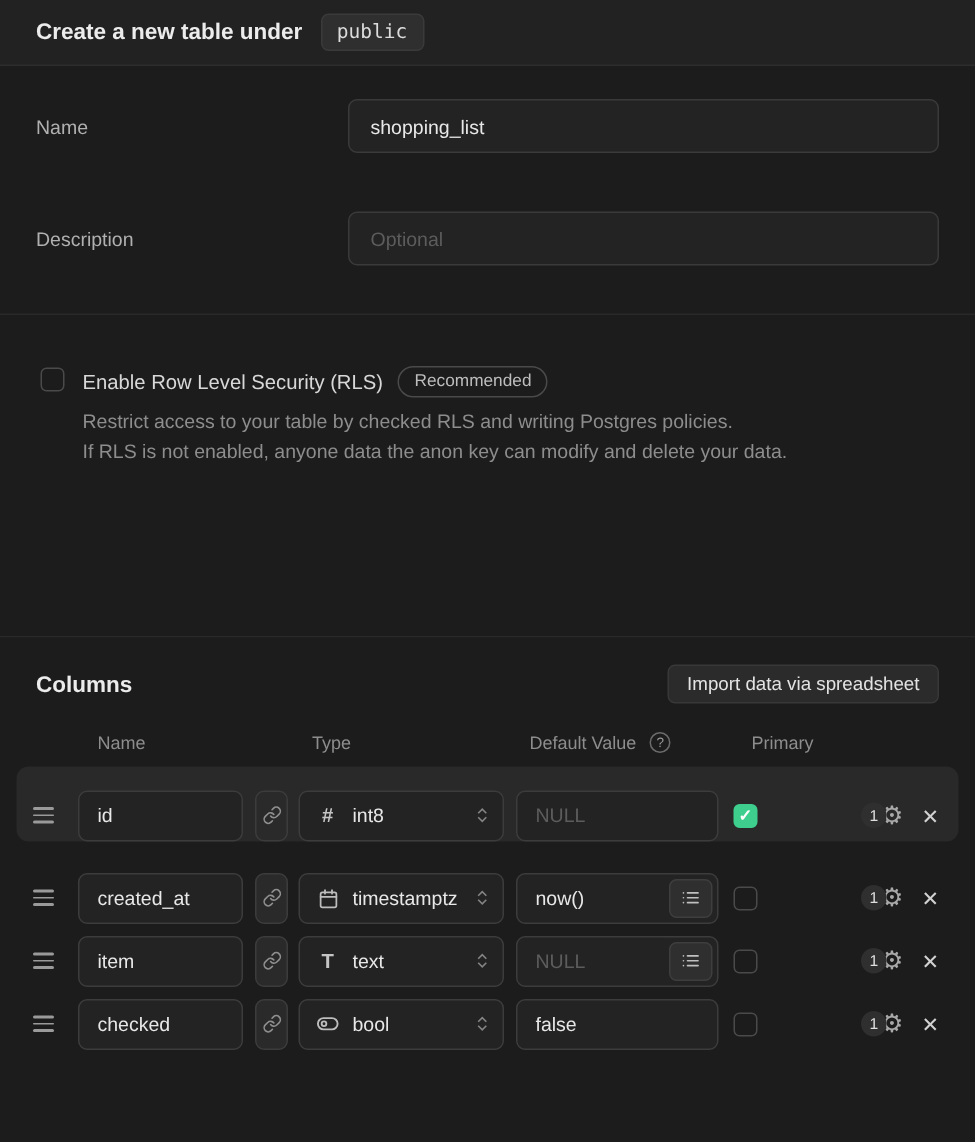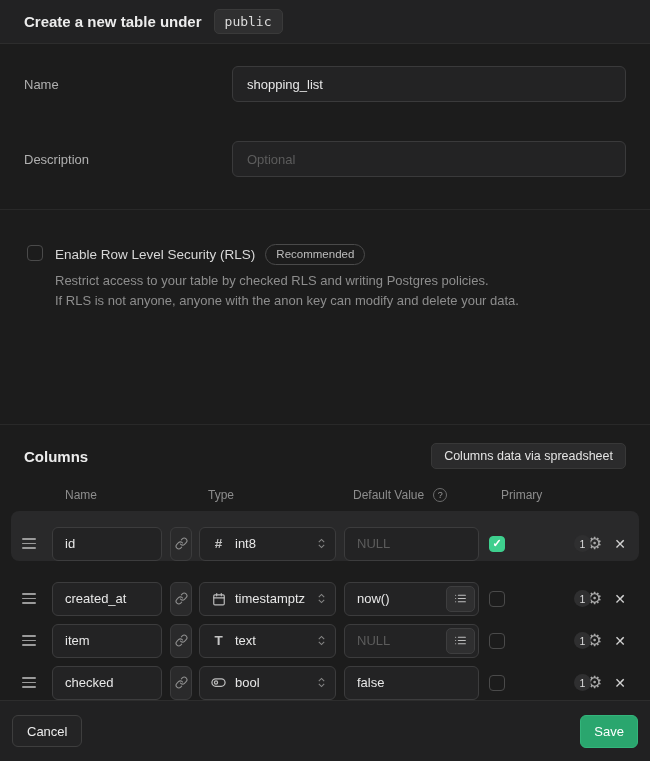--- a/index.html
+++ b/index.html
@@ -163,30 +163,30 @@
   <section class="sec sec-toggles">
     <div class="toggle-item">
       <span class="checkbox"></span>
       <div class="toggle-body">
         <div class="toggle-head">
           <span class="toggle-label">Enable Row Level Security (RLS)</span>
           <span class="pill">Recommended</span>
         </div>
         <div class="toggle-desc">
           <p>Restrict access to your table by checked RLS and writing Postgres policies.</p>
-          <p>If RLS is not anyone, anyone with the anon key can modify and delete your data.</p>
+          <p>If RLS is not enabled, anyone data the anon key can modify and delete your data.</p>
         </div>
       </div>
     </div>
   </section>
 
   <section class="sec sec-columns">
     <div class="columns-head">
       <span class="columns-title">Columns</span>
-      <button class="import-btn">Columns data via spreadsheet</button>
+      <button class="import-btn">Import data via spreadsheet</button>
     </div>
     <div class="col-headers">
       <span class="hdr-name">Name</span>
       <span class="hdr-type">Type</span>
       <span class="hdr-default">
         <span>Default Value</span>
         <span class="help-icon">?</span>
       </span>
       <span class="hdr-primary">Primary</span>
     </div>
@@ -368,18 +368,14 @@
       <span class="settings-btn">
         <span class="count-badge">1</span>
         <span class="gear-icon">⚙</span>
       </span>
       <button class="remove-btn">✕</button>
     </div>
   </div>
 </div>
   </section>
 
-  <footer class="modal-footer">
-    <button class="btn-cancel">Cancel</button>
-    <button class="btn-save">Save</button>
-  </footer>
 
 </div>
 
 </body></html>

